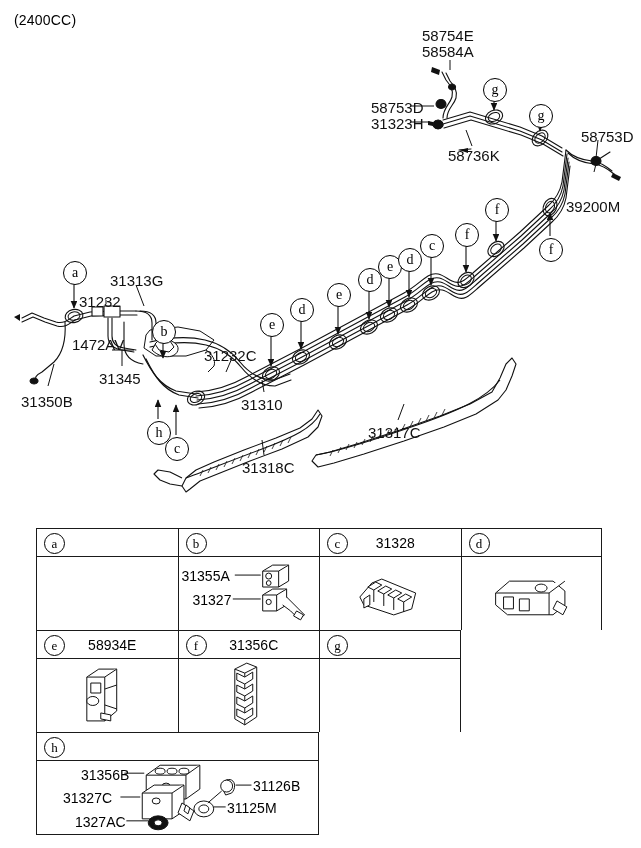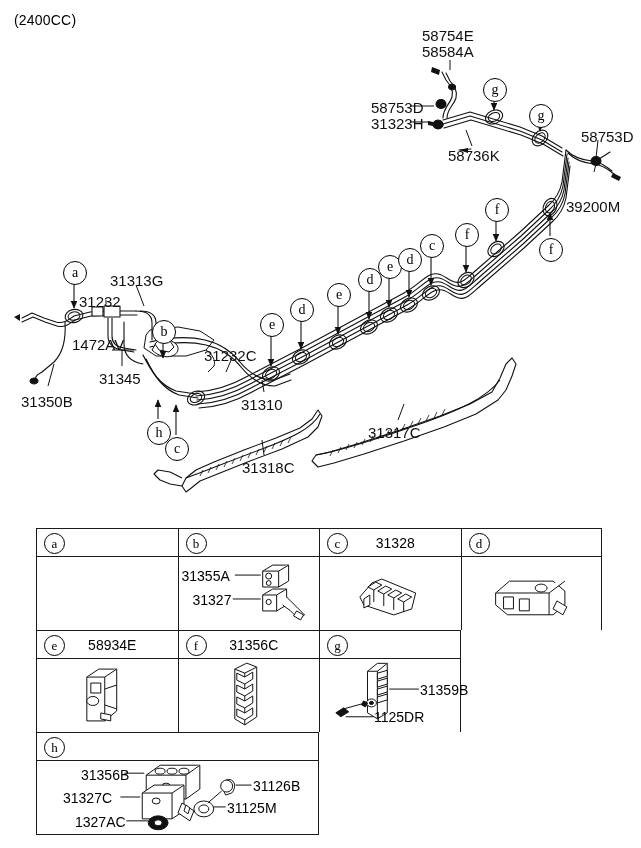--- a/index.html
+++ b/index.html
@@ -361,41 +361,20 @@
             </g>
           </svg>
         </div>
       </div>
 
       <div class="cell">
         <div class="hdr">
           <span class="cid">g</span>
           <span class="cno"></span>
         </div>
-        <div class="body">
-          <svg class="art" viewBox="0 0 141 73">
-            <g fill="#fff" stroke="#111" stroke-width="1" stroke-linejoin="round">
-              <path d="M48,12 L58,4 L68,4 L68,54 L58,60 L48,54 z"></path>
-              <path d="M48,12 L58,12 L68,4 M58,12 L58,60"></path>
-              <path d="M58,14 l10,-3 l0,6 l-10,3 z M58,22 l10,-3 l0,6 l-10,3 z
-                       M58,30 l10,-3 l0,6 l-10,3 z M58,38 l10,-3 l0,6 l-10,3 z"></path>
-              <ellipse cx="52" cy="44" rx="5" ry="4"></ellipse>
-              <ellipse cx="52" cy="44" rx="2" ry="1.6" fill="#111"></ellipse>
-              <path d="M16,54 l8,-5 l5,4 l-8,5 z" fill="#111"></path>
-              <path d="M24,50 L46,44"></path>
-              <path d="M44,42 l4,2 l-2,4 l-4,-2 z" fill="#111"></path>
-            </g>
-            <g stroke="#111" stroke-width="1" fill="none">
-              <path d="M70,30 L100,30"></path>
-              <path d="M26,58 L54,58"></path>
-            </g>
-          </svg>
-          <div class="plabel" style="left:100px;top:23px;">31359B</div>
-          <div class="plabel" style="left:54px;top:50px;">1125DR</div>
-        </div>
       </div>
     </div>
 
     <div class="trow r3">
       <div class="cell bottomline">
         <div class="hdr">
           <span class="cid">h</span>
           <span class="cno"></span>
         </div>
         <div class="body">

